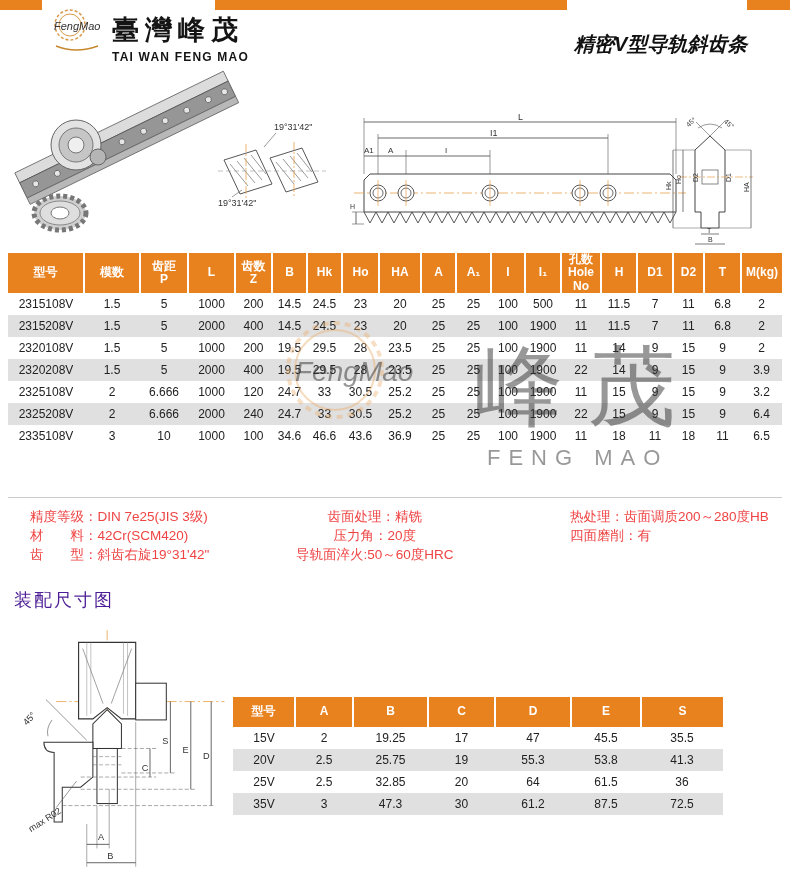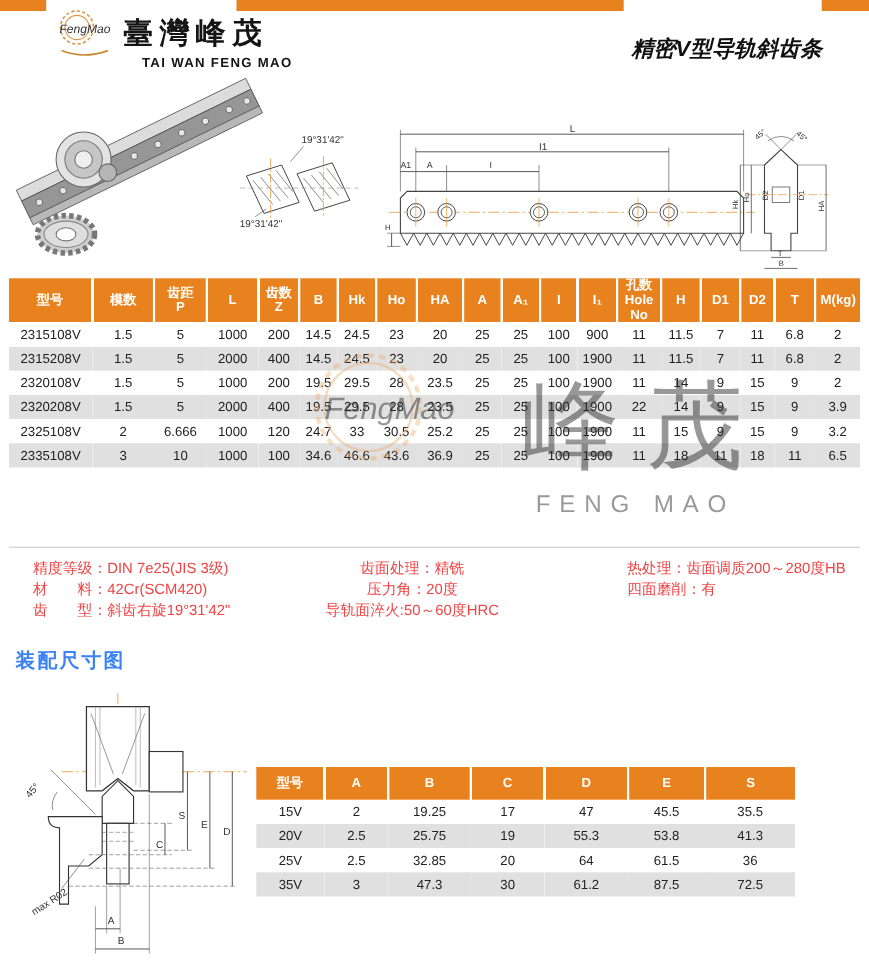--- a/index.html
+++ b/index.html
@@ -3,34 +3,34 @@
 <meta charset="utf-8">
 <style>
   html,body{margin:0;padding:0;background:#fff;}
   .page{position:relative;width:790px;height:879px;background:#fff;overflow:hidden;
         font-family:"Liberation Sans",sans-serif;color:#222;}
   .abs{position:absolute;}
   .bar{background:#e8821e;height:10px;}
   
   .brand-cn{font-family:"Liberation Serif",serif;font-weight:bold;font-size:27px;
             letter-spacing:6px;color:#141414;white-space:nowrap;}
-  .brand-en{font-size:12px;font-weight:bold;letter-spacing:1.2px;color:#141414;margin-top:2px;white-space:nowrap;margin-left:17px;}
+  .brand-en{font-size:12px;font-weight:bold;letter-spacing:1.2px;color:#141414;margin-top:2px;white-space:nowrap;}
   .page-title{font-size:20px;font-weight:bold;color:#111;white-space:nowrap;font-style:italic;}
   
   table{border-collapse:collapse;table-layout:fixed;}
   .spec-table th{background:#e8821e;color:#fff;font-size:12px;font-weight:bold;
        border-right:2px solid #fff;white-space:pre-line;line-height:1.12;height:30px;
        vertical-align:middle;text-align:center;padding:0;overflow:hidden;}
   .spec-table th:last-child{border-right:none;}
   .spec-table td{font-size:12px;color:#222;text-align:center;height:22px;padding:0;white-space:nowrap;overflow:hidden;}
   .spec-table tbody tr:nth-child(even){background:#e0e0e0;}
   
   .divider{background:#cbcbcb;height:1px;}
   .spec-col{font-size:13.5px;color:#ef4444;line-height:19px;white-space:nowrap;}
-  .asm-title{font-size:18px;font-weight:bold;color:#3b82f6;letter-spacing:2px;}
+  .asm-title{font-size:18px;font-weight:normal;color:#4c1d95;letter-spacing:2px;}
   
   svg text{font-family:"Liberation Sans",sans-serif;fill:#333;}
   .wm{pointer-events:none;}
 </style>
 </head>
 <body>
 
 <div class="page">
 
   <div class="abs bar" style="left:0;top:43;width:42px;"></div>
@@ -225,21 +225,21 @@
           <td>5</td>
           <td>1000</td>
           <td>200</td>
           <td>14.5</td>
           <td>24.5</td>
           <td>23</td>
           <td>20</td>
           <td>25</td>
           <td>25</td>
           <td>100</td>
-          <td>900</td>
+          <td>500</td>
           <td>11</td>
           <td>11.5</td>
           <td>7</td>
           <td>11</td>
           <td>6.8</td>
           <td>2</td>
         </tr>
         <tr>
           <td>2315208V</td>
           <td>1.5</td>
@@ -316,20 +316,41 @@
           <td>25</td>
           <td>25</td>
           <td>100</td>
           <td>1900</td>
           <td>11</td>
           <td>15</td>
           <td>9</td>
           <td>15</td>
           <td>9</td>
           <td>3.2</td>
+        </tr>
+        <tr>
+          <td>2325208V</td>
+          <td>2</td>
+          <td>6.666</td>
+          <td>2000</td>
+          <td>240</td>
+          <td>24.7</td>
+          <td>33</td>
+          <td>30.5</td>
+          <td>25.2</td>
+          <td>25</td>
+          <td>25</td>
+          <td>100</td>
+          <td>1900</td>
+          <td>22</td>
+          <td>15</td>
+          <td>9</td>
+          <td>15</td>
+          <td>9</td>
+          <td>6.4</td>
         </tr>
         <tr>
           <td>2335108V</td>
           <td>3</td>
           <td>10</td>
           <td>1000</td>
           <td>100</td>
           <td>34.6</td>
           <td>46.6</td>
           <td>43.6</td>

